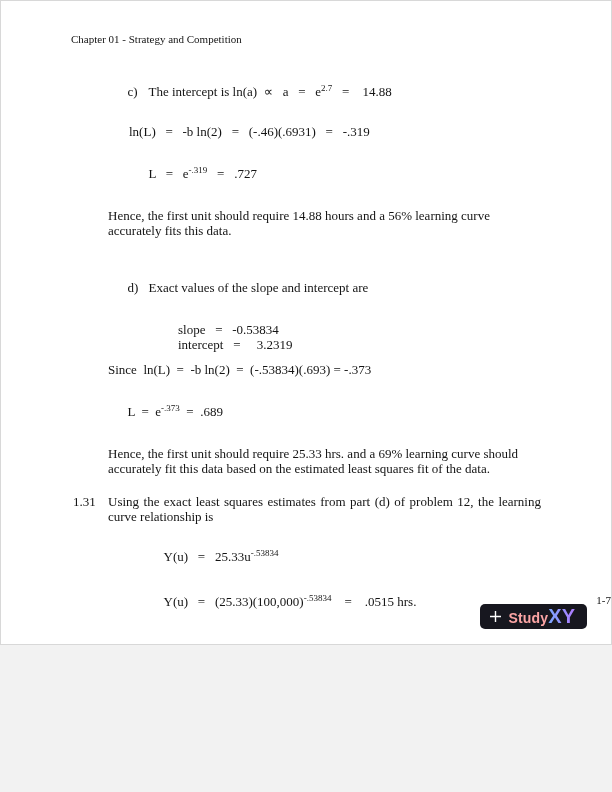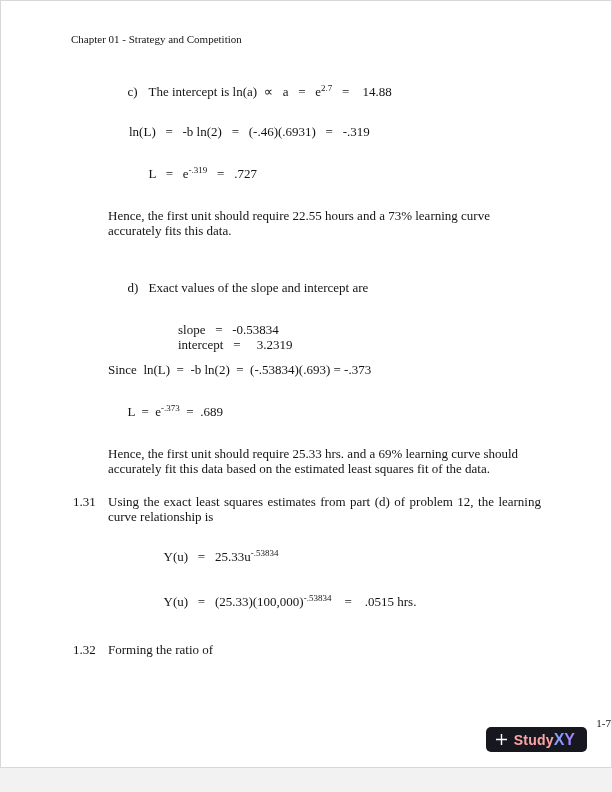--- a/index.html
+++ b/index.html
@@ -1,18 +1,18 @@
 <!DOCTYPE html>
 <html><head>
 <meta charset="utf-8">
 <style>
   html,body { margin:0; padding:0; background:#f2f2f2; }
   .page {
     position:relative;
-    width:612px; height:768px;
+    width:612px; height:645px;
     margin:0 auto;
     background:#ffffff;
     border:1px solid #d8d8d8;
     box-sizing:border-box;
     font-family:"Liberation Serif", serif;
     color:#141414;
     overflow:hidden;
   }
   .hdr {
     position:absolute; left:70px; top:32px;
@@ -43,21 +43,21 @@
   .brand-badge {
     position:absolute; right:24px; bottom:15px;
     height:25px; padding:0 12px 0 9px;
     background:#17171f; border-radius:5px;
     display:flex; align-items:center; gap:6px;
     font-family:"Liberation Sans", sans-serif;
   }
   .brand-badge .bplus { display:flex; align-items:center; }
   .brand-name { font-size:14px; font-weight:bold; color:#fca5a5; letter-spacing:.2px; }
   .brand-xy {
-    font-size:16px; font-weight:bold;
+    font-size:20px; font-weight:bold;
     background:linear-gradient(90deg,#7aa7ff,#b07aff);
     -webkit-background-clip:text; background-clip:text;
     color:#9fb6ff; -webkit-text-fill-color:transparent;
   }
 </style>
 </head>
 <body>
 
 <div class="page">
 
@@ -65,21 +65,21 @@
 
   <div class="content">
 
     <div class="m">
       <span class="sec-label">c)</span><span>The intercept is ln(a)  ∝   a   =   e</span><sup>2.7</sup><span>   =    14.88</span>
     </div>
     <div class="m ind21 mt13">ln(L)   =   -b ln(2)   =   (-.46)(.6931)   =   -.319</div>
     <div class="m ind21 mt12">
       <span>L   =   e</span><sup>-.319</sup><span>   =   .727</span>
     </div>
-    <p class="mt12">Hence, the first unit should require 22.55 hours and a 73% learning curve accurately fits this data.</p>
+    <p class="mt12">Hence, the first unit should require 14.88 hours and a 56% learning curve accurately fits this data.</p>
 
     <div class="m mt27">
       <span class="sec-label">d)</span><span>Exact values of the slope and intercept are</span>
     </div>
     <div class="m ind70 mt12">slope   =   -0.53834</div>
     <div class="m ind70">intercept   =     3.2319</div>
     <div class="m mt13">Since  ln(L)  =  -b ln(2)  =  (-.53834)(.693) = -.373</div>
     <div class="m mt12">
       <span>L  =  e</span><sup>-.373</sup><span>  =  .689</span>
     </div>

